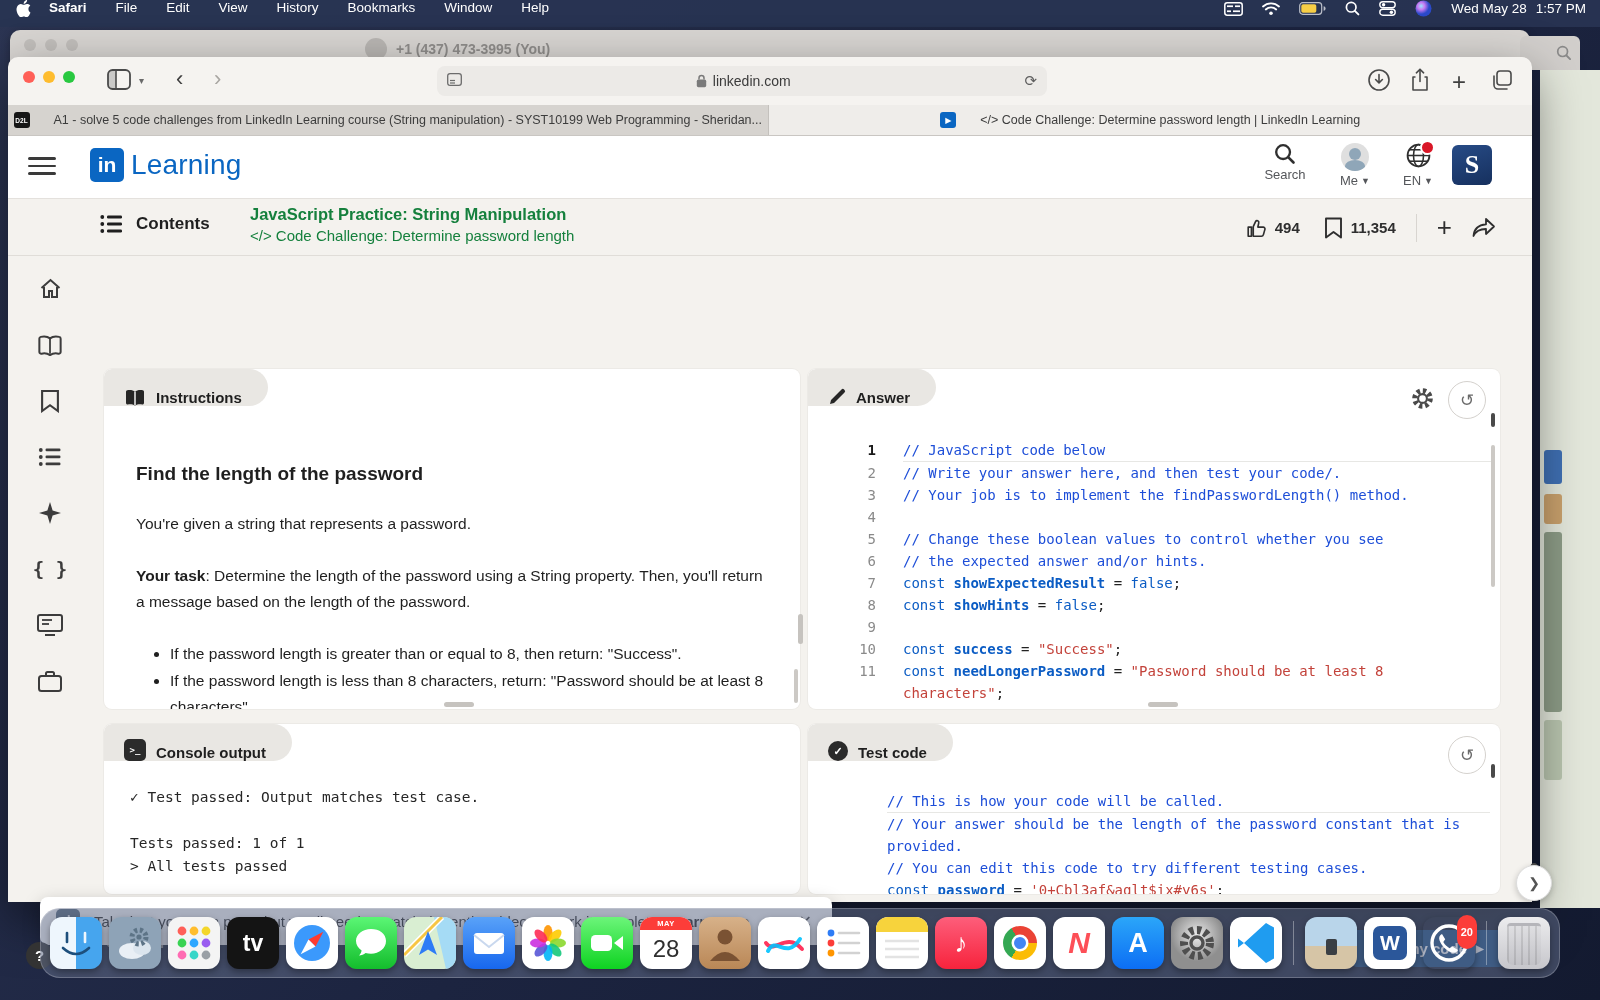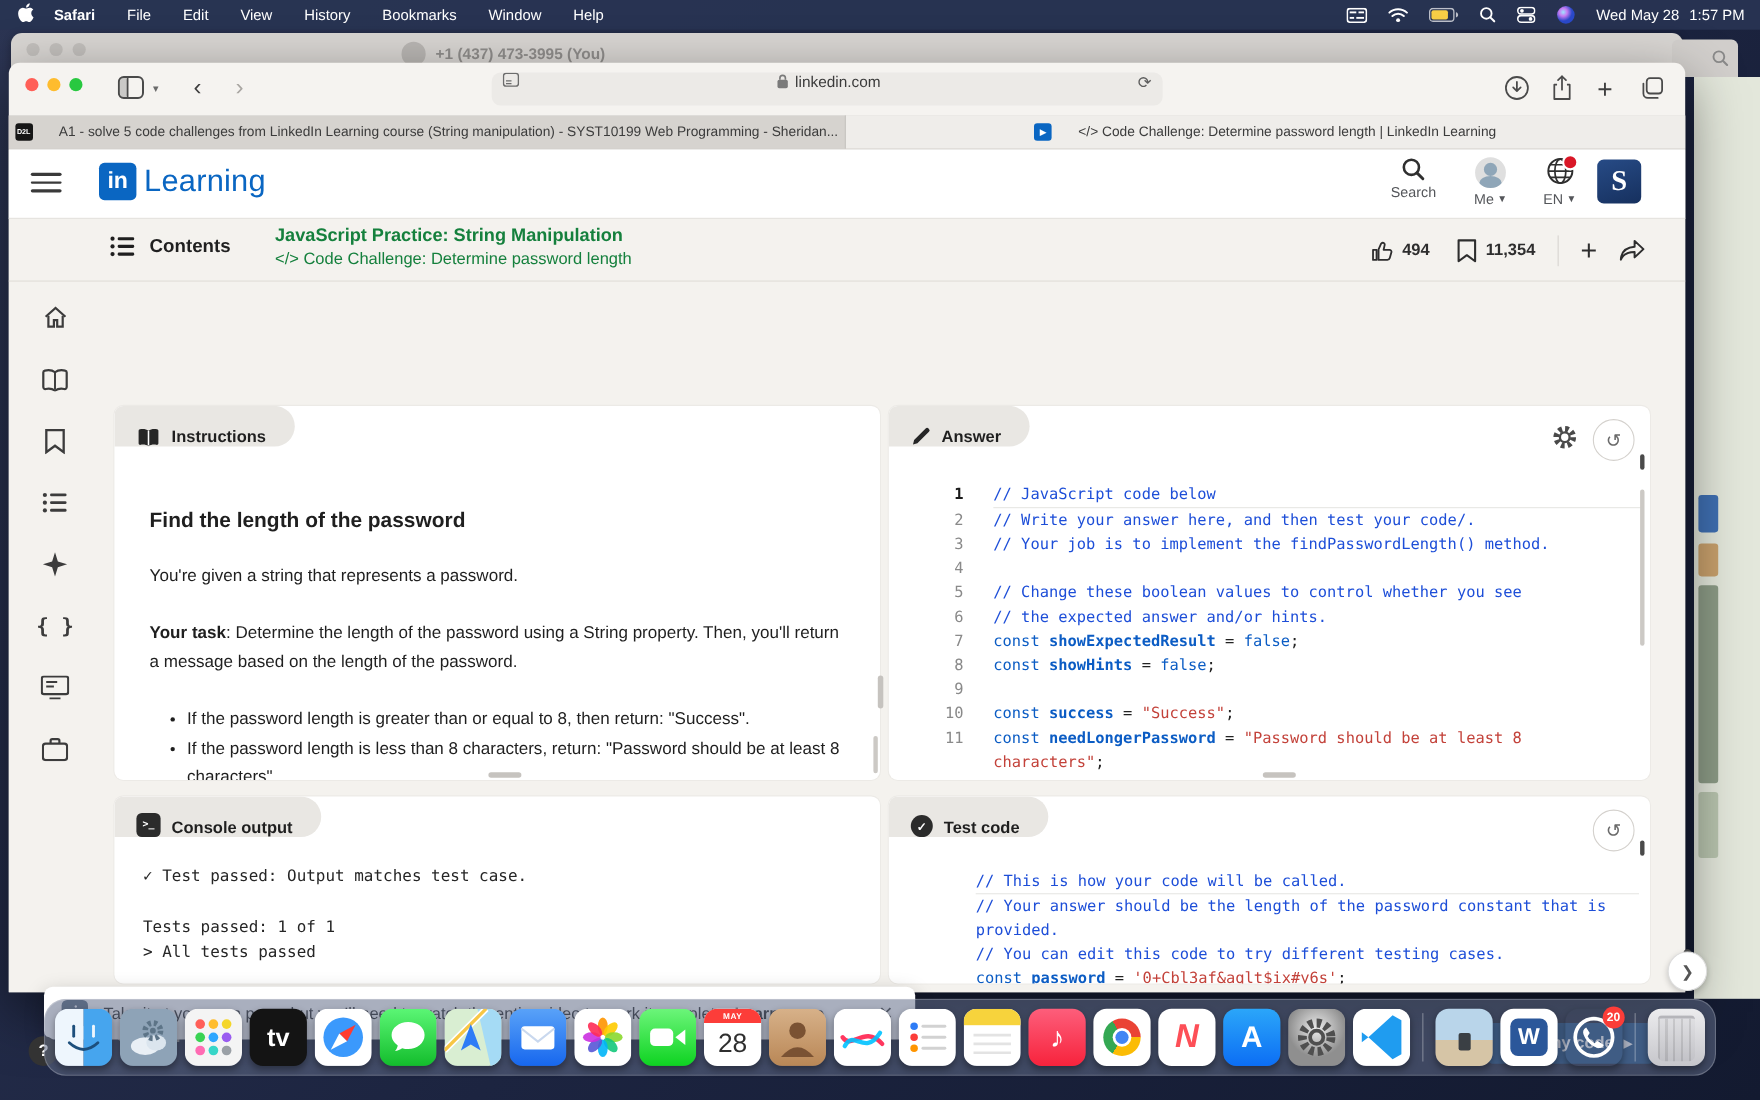--- a/index.html
+++ b/index.html
@@ -1,21 +1,21 @@
 <!DOCTYPE html>
 <html><head>
 <meta charset="utf-8">
 <style>
   html,body{margin:0;padding:0;width:1600px;height:1000px;overflow:hidden;
     font-family:"Liberation Sans",sans-serif;-webkit-font-smoothing:antialiased;}
   #desktop{position:absolute;inset:0;width:1600px;height:1000px;
     background:linear-gradient(135deg,#2c3553 0%,#1c2440 55%,#131a30 100%);}
   
   #menubar{position:absolute;left:0;top:0;width:1600px;height:27px;background:rgba(40,52,82,.92);
-    display:flex;align-items:center;color:#fff;font-size:13.5px;}
+    display:flex;align-items:flex-start;color:#fff;font-size:13.5px;}
   #menubar .apple{margin:0 18px 0 16px;font-size:15px;}
   #menu-items{display:flex;gap:29px;}
   #menu-items span{cursor:default;}
   #menu-items span:first-child{font-weight:700;}
   #menu-status{margin-left:auto;display:flex;align-items:center;gap:19px;padding-right:14px;}
   #menu-status svg{display:block;}
   #menu-clock{display:flex;gap:9px;font-size:13.5px;}
   
   #bg-window{position:absolute;left:10px;top:30px;width:1520px;height:40px;background:#d8d5d2;
     border-radius:10px 10px 0 0;box-shadow:0 2px 8px rgba(0,0,0,.3);}
@@ -30,22 +30,22 @@
   #right-strip{position:absolute;left:1540px;top:70px;width:60px;height:838px;background:#e3e7db;}
   #right-strip .blk{position:absolute;left:4px;width:18px;border-radius:3px;}
   
   #safari{position:absolute;left:8px;top:57px;width:1524px;height:845px;background:#f5f3f0;
     border-radius:10px 10px 0 0;box-shadow:0 18px 50px rgba(0,0,0,.5);}
   #toolbar{position:absolute;left:0;top:0;width:100%;height:48px;}
   .lights{position:absolute;left:15px;top:14px;display:flex;gap:8px;}
   .lights i{width:12px;height:12px;border-radius:50%;}
   .lr{background:#ff5f57}.ly{background:#febc2e}.lg{background:#28c840}
   .tbtn{position:absolute;color:#4a4a4a;}
-  #urlbar{position:absolute;left:439px;top:9px;width:610px;height:30px;background:#eceae7;border-radius:8px;
-    display:flex;align-items:flex-start;color:#3b3b3b;font-size:14px;}
+  #urlbar{position:absolute;left:429px;top:9px;width:610px;height:30px;background:#eceae7;border-radius:8px;
+    display:flex;align-items:center;color:#3b3b3b;font-size:14px;}
   #urlbar .center{flex:1;display:flex;align-items:center;justify-content:center;gap:6px;}
   
   #tabbar{position:absolute;left:0;top:48px;width:100%;height:30px;background:#dad7d3;display:flex;border-bottom:1px solid #c9c6c2;}
   .tab{display:flex;align-items:center;justify-content:center;gap:24px;font-size:12.5px;color:#3c3c3c;
     overflow:hidden;white-space:nowrap;}
   #tab1{width:760px;background:#d6d3cf;border-right:1px solid #c4c1bd;}
   #tab2{width:764px;background:#efedea;}
   .fav{width:16px;height:16px;border-radius:3px;display:flex;align-items:center;justify-content:center;flex:none;}
   .fav.d2l{background:#161616;color:#fff;font-size:6.5px;font-weight:700;}
   .fav.lil{background:#0a66c2;color:#fff;font-size:8px;}
@@ -158,21 +158,21 @@
   .dk.preview{background:linear-gradient(180deg,#b9d5ea 0 55%,#d6c5a6 55% 100%);}
   .dk.preview i{width:11px;height:16px;background:#3a3f44;border-radius:2px;margin-top:8px;}
   .dk.trash{background:linear-gradient(180deg,#ececee,#c6c6cb);}
   .dk.trash i{position:absolute;inset:6px 9px 4px;background:
     repeating-linear-gradient(90deg,rgba(0,0,0,.10) 0 2px,transparent 2px 7px),linear-gradient(180deg,#dfdfe2,#c2c2c7);
     border-radius:4px 4px 6px 6px;border-top:3px solid #b5b5ba;}
   .dk.cal{background:#fff;flex-direction:column;}
   .dk.cal .mon{position:absolute;top:0;left:0;right:0;height:13px;background:#fc3d39;color:#fff;
     font-size:7.5px;font-weight:700;display:flex;align-items:center;justify-content:center;letter-spacing:.5px;}
   .dk.cal .day{margin-top:12px;font-size:24px;color:#2f2f2f;font-weight:400;}
-  .dk .badge{position:absolute;right:-2px;top:-2px;min-width:20px;height:20px;border-radius:10px;background:#fc3d39;
+  .dk .badge{position:absolute;right:-2px;top:-2px;min-width:20px;height:34px;border-radius:10px;background:#fc3d39;
     color:#fff;font-size:11px;font-weight:700;display:flex;align-items:center;justify-content:center;padding:0 4px;
     box-sizing:border-box;z-index:2;}
   .chromewrap{width:34px;height:34px;border-radius:50%;position:relative;
     background:conic-gradient(from -30deg,#ea4335 0 120deg,#fbbc05 0 240deg,#34a853 0 360deg);}
   .chromewrap i{position:absolute;left:50%;top:50%;transform:translate(-50%,-50%);width:17px;height:17px;
     border-radius:50%;background:#fff;}
   .chromewrap b{position:absolute;left:50%;top:50%;transform:translate(-50%,-50%);width:12px;height:12px;
     border-radius:50%;background:#4285f4;}
 </style>
 </head>

